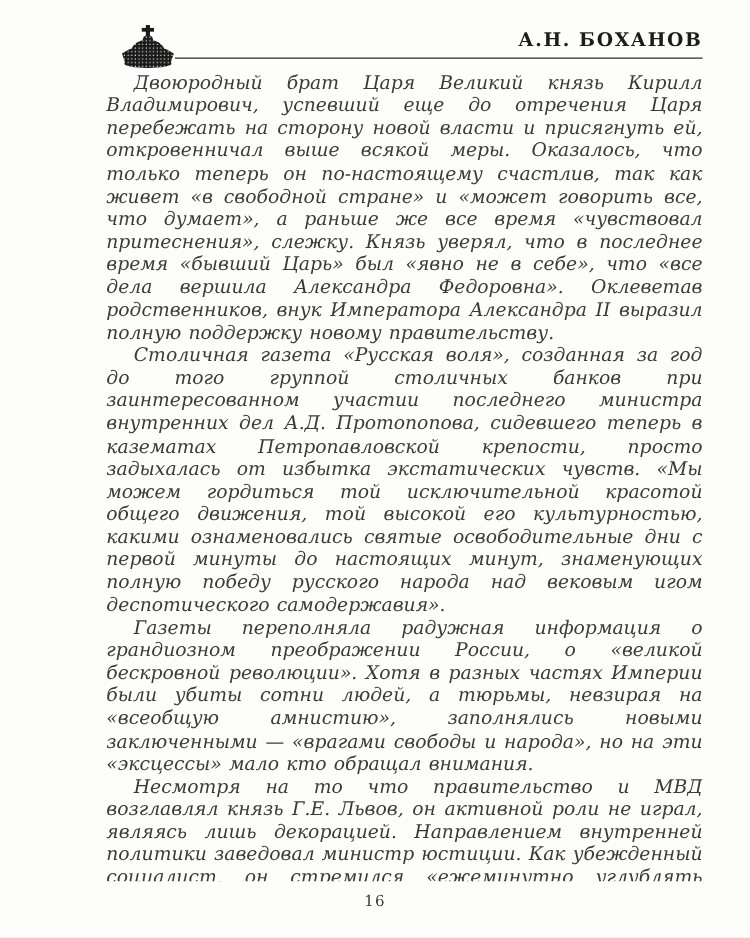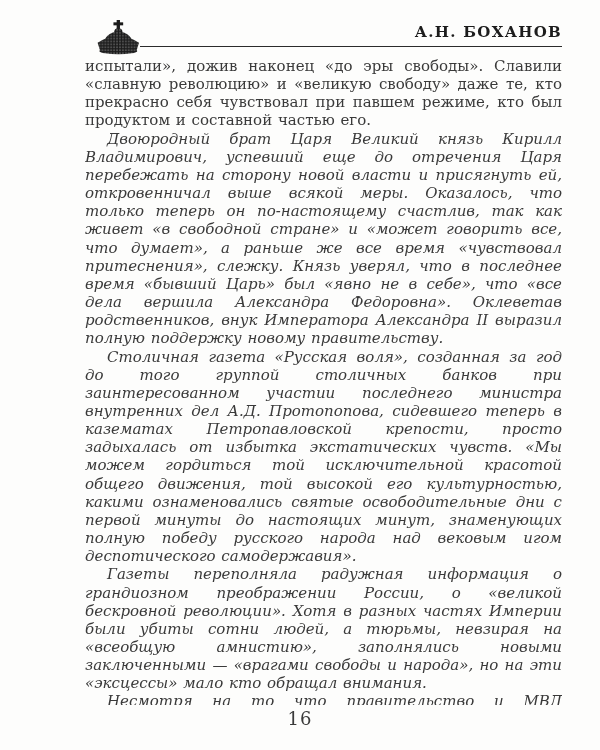--- a/index.html
+++ b/index.html
@@ -65,21 +65,21 @@
   }
   .para.indent { text-indent: 22px; font-style: italic; }
   .page-footer {
     position: absolute;
     left: 0;
     right: 0;
     bottom: 21px;
     text-align: center;
   }
   .page-num {
-    font-size: 18px;
+    font-size: 12px;
     letter-spacing: 1px;
     color: var(--text, #3a3a3a);
   }
 </style>
 </head>
 <body>
 
 <div class="page">
 
   <header class="page-header">
@@ -97,21 +97,20 @@
         <path d="M8.5 25 Q9 13.5 23.3 11.6 Q37.6 13.5 38.1 25 Z" fill="url(#crown-texture)"></path>
         <path d="M2 23.5 Q10.5 17 23.3 16.6 Q36 17 44.6 23.5 L42 31.5 Q23.3 36 4.6 31.5 Z" fill="url(#crown-texture)"></path>
         <ellipse cx="23.3" cy="31.8" rx="19.5" ry="3.5" fill="url(#crown-texture)"></ellipse>
       </g>
     </svg>
     <div class="rule"></div>
     <div class="author">А.Н. БОХАНОВ</div>
   </header>
 
   <main class="body-text">
-      <p class="para" lang="ru">испытали», дожив наконец «до эры свободы». Славили «славную революцию» и «великую свободу» даже те, кто прекрасно себя чувствовал при павшем режиме, кто был продуктом и составной частью его.</p>
       <p class="para indent" lang="ru">Двоюродный брат Царя Великий князь Кирилл Владимирович, успевший еще до отречения Царя перебежать на сторону новой власти и присягнуть ей, откровенничал выше всякой меры. Оказалось, что только теперь он по-настоящему счастлив, так как живет «в свободной стране» и «может говорить все, что думает», а раньше же все время «чувствовал притеснения», слежку. Князь уверял, что в последнее время «бывший Царь» был «явно не в себе», что «все дела вершила Александра Федоровна». Оклеветав родственников, внук Императора Александра II выразил полную поддержку новому правительству.</p>
       <p class="para indent" lang="ru">Столичная газета «Русская воля», созданная за год до того группой столичных банков при заинтересованном участии последнего министра внутренних дел А.Д. Протопопова, сидевшего теперь в казематах Петропавловской крепости, просто задыхалась от избытка экстатических чувств. «Мы можем гордиться той исключительной красотой общего движения, той высокой его культурностью, какими ознаменовались святые освободительные дни с первой минуты до настоящих минут, знаменующих полную победу русского народа над вековым игом деспотического самодержавия».</p>
       <p class="para indent" lang="ru">Газеты переполняла радужная информация о грандиозном преображении России, о «великой бескровной революции». Хотя в разных частях Империи были убиты сотни людей, а тюрьмы, невзирая на «всеобщую амнистию», заполнялись новыми заключенными — «врагами свободы и народа», но на эти «эксцессы» мало кто обращал внимания.</p>
       <p class="para indent" lang="ru">Несмотря на то что правительство и МВД возглавлял князь Г.Е. Львов, он активной роли не играл, являясь лишь декорацией. Направлением внутренней политики заведовал министр юстиции. Как убежденный социалист, он стремился «ежеминутно углублять революцию», чтобы сделать «возврат к старому невозможным».</p>
     </main>
 
   <footer class="page-footer">
     <span class="page-num">16</span>
   </footer>
 

